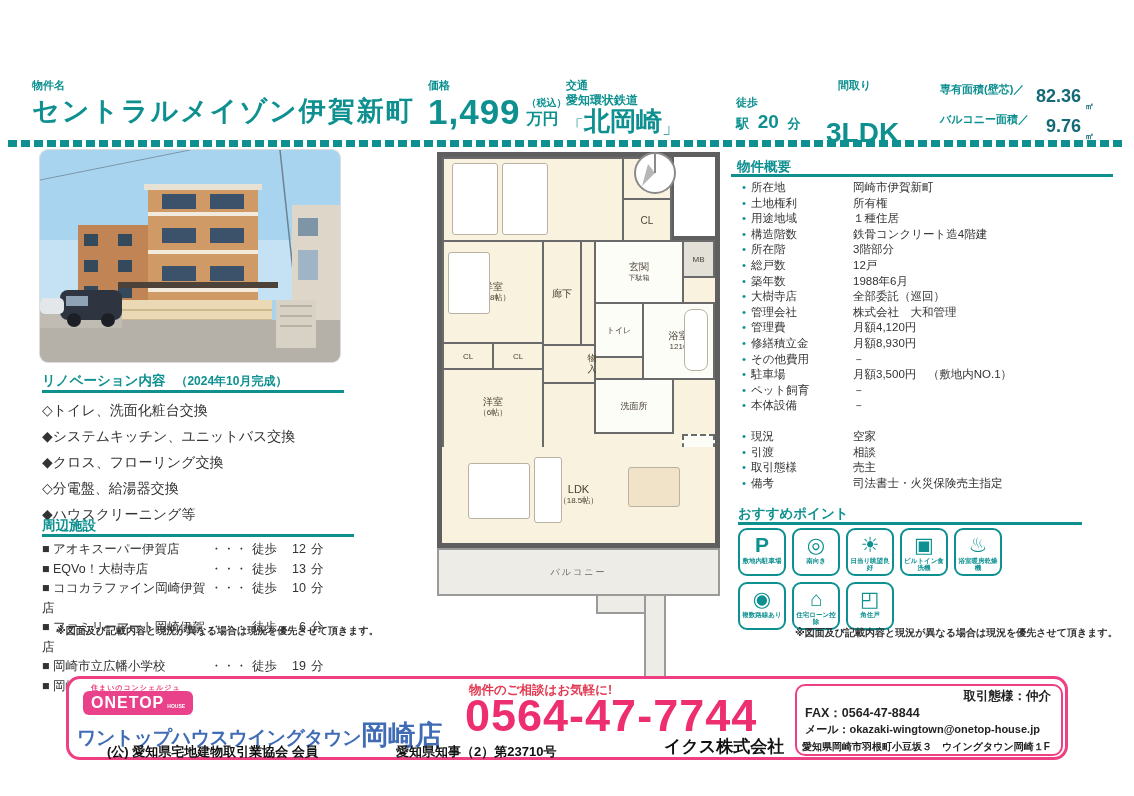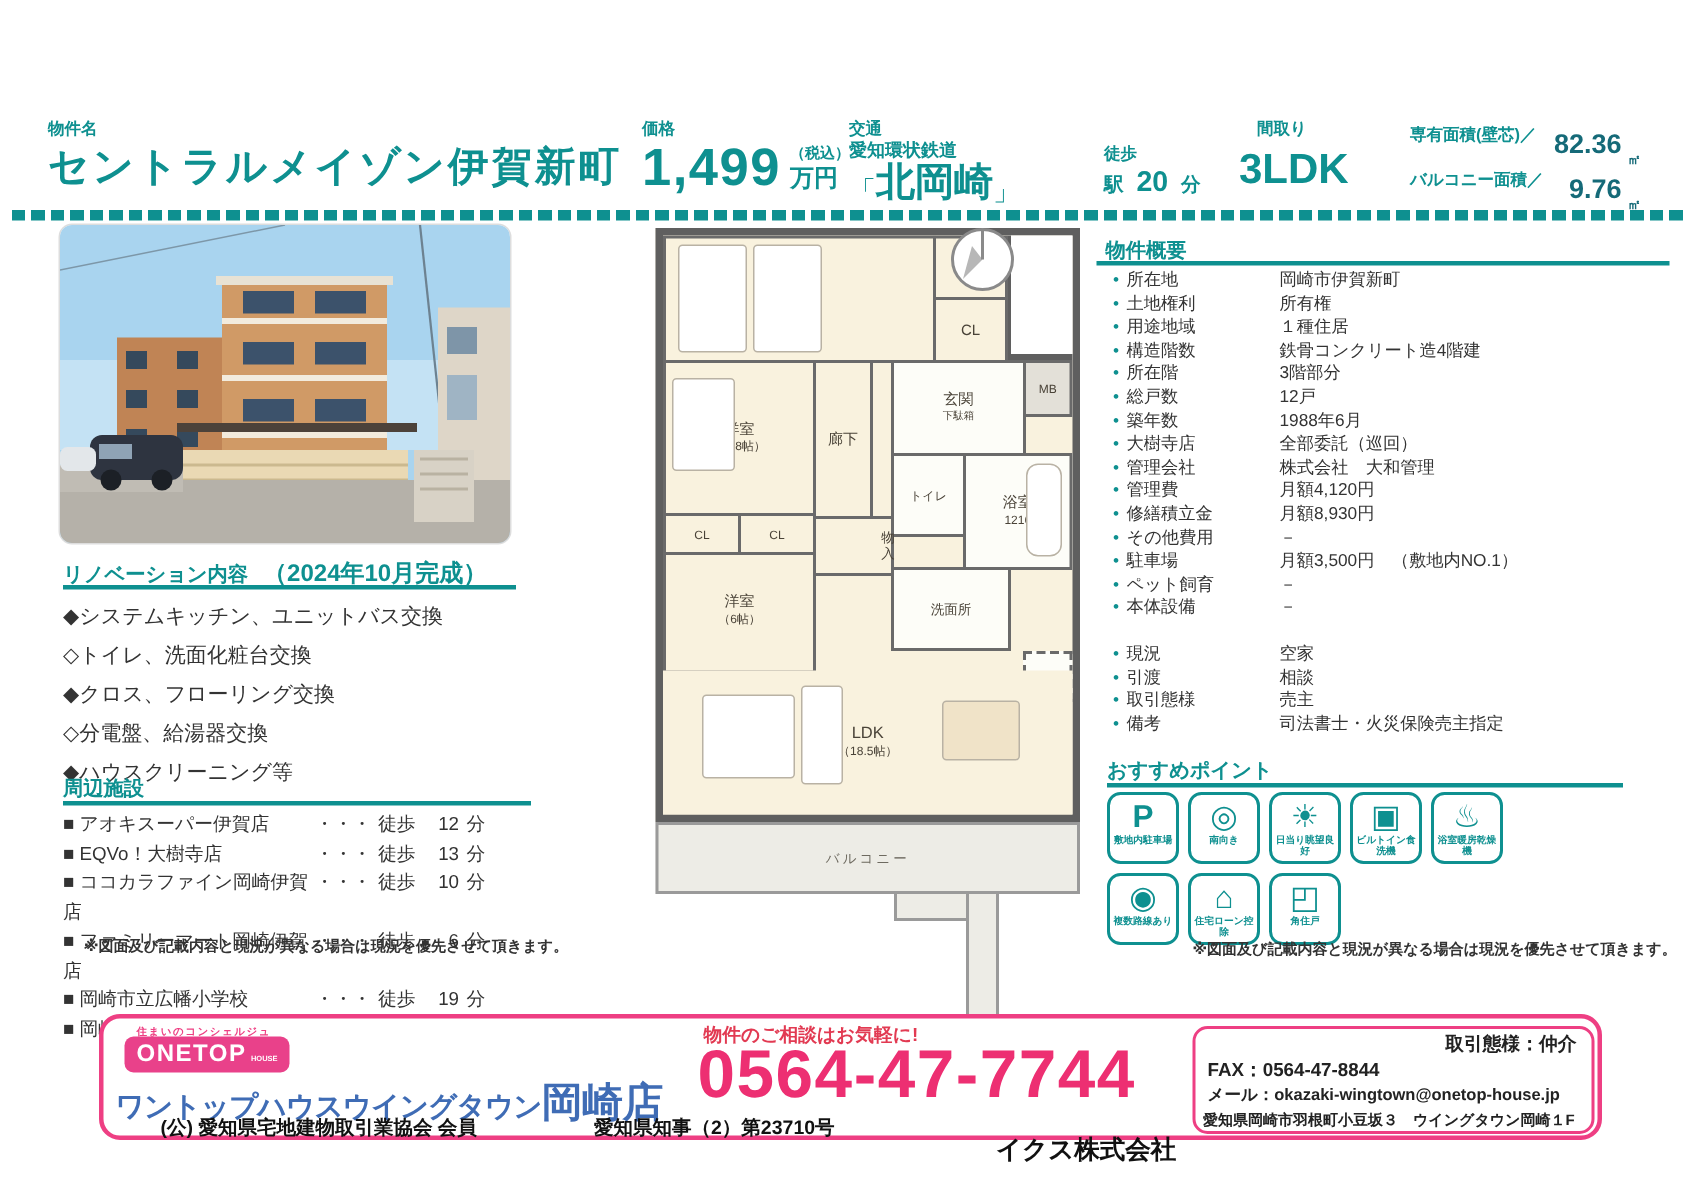--- a/index.html
+++ b/index.html
@@ -17,21 +17,21 @@
     background:repeating-linear-gradient(90deg,var(--teal) 0 9px,transparent 9px 13px);}
   
   .prop-name{font-size:27px;font-weight:bold;color:var(--teal);letter-spacing:2px;}
   .price-val{font-size:35px;font-weight:bold;color:var(--teal);letter-spacing:1px;}
   .price-side{font-size:10px;color:var(--teal);font-weight:bold;line-height:13px;}
   .price-unit{font-size:16px;font-weight:bold;color:var(--teal);}
   .rail{font-size:12px;font-weight:bold;color:var(--teal);}
   .station{font-size:26px;font-weight:bold;color:var(--teal);}
   .bracket{font-size:18px;color:var(--teal);}
   .walk-row{font-size:13px;font-weight:bold;color:var(--teal);}
-  .layout-val{font-size:28px;font-weight:bold;color:var(--teal);}
+  .layout-val{font-size:28px;font-weight:bold;color:var(--teal);margin-top:20px;}
   .area-row{display:flex;align-items:flex-start;}
   .area-val{font-size:18px;font-weight:bold;color:#156a78;}
   .area-unit{font-size:9px;font-weight:bold;color:#156a78;}
   
   .photo-frame{border-radius:8px;overflow:hidden;box-shadow:0 0 0 1px #ddd;}
   .reno-item{font-size:14px;color:var(--ink);line-height:26px;}
   .fac-row{display:flex;font-size:12.5px;color:var(--ink);line-height:19.5px;}
   .fac-name{width:168px;}
   .fac-dots{width:42px;}
   .fac-walk{width:34px;}
@@ -170,26 +170,26 @@
       <rect x="0" y="148" width="24" height="16" rx="5" fill="#e3e7ea"></rect>
       <rect x="236" y="150" width="40" height="48" fill="#d8d2c6"></rect>
       <line x1="240" y1="156" x2="272" y2="156" stroke="#b9b2a2" stroke-width="2"></line>
       <line x1="240" y1="166" x2="272" y2="166" stroke="#b9b2a2" stroke-width="2"></line>
       <line x1="240" y1="176" x2="272" y2="176" stroke="#b9b2a2" stroke-width="2"></line>
     </svg>
   </div>
 
   <div class="abs" style="left:42px;top:372px;display:flex;gap:10px;align-items:baseline;">
     <span class="sec-title">リノベーション内容</span>
-    <span style="font-size:16px;font-weight:bold;color:var(--teal);">（2024年10月完成）</span>
+    <span style="font-size:12px;font-weight:bold;color:var(--teal);">（2024年10月完成）</span>
   </div>
   <div class="sec-rule" style="left:42px;top:390px;width:302px;"></div>
   <div class="abs" style="left:42px;top:397px;width:320px;">
+    <div class="reno-item">◇トイレ、洗面化粧台交換</div>
     <div class="reno-item">◆システムキッチン、ユニットバス交換</div>
-    <div class="reno-item">◇トイレ、洗面化粧台交換</div>
     <div class="reno-item">◆クロス、フローリング交換</div>
     <div class="reno-item">◇分電盤、給湯器交換</div>
     <div class="reno-item">◆ハウスクリーニング等</div>
   </div>
 
   <div class="abs sec-title" style="left:42px;top:517px;">周辺施設</div>
   <div class="sec-rule" style="left:42px;top:534px;width:312px;"></div>
   <div class="abs" style="left:42px;top:540px;width:320px;">
     <div class="fac-row">
       <span class="fac-name">■ アオキスーパー伊賀店</span>
@@ -464,21 +464,21 @@
       <span class="logo-main">ONETOP</span>
       <span class="logo-sub">HOUSE</span>
     </div>
     <div class="abs" style="left:8px;top:38px;white-space:nowrap;">
       <span class="store-name">ワントップハウスウイングタウン</span><span class="store-branch">岡崎店</span>
     </div>
     <div class="abs member-line" style="left:38px;top:64px;">(公) 愛知県宅地建物取引業協会 会員</div>
     <div class="abs member-line" style="left:327px;top:64px;">愛知県知事（2）第23710号</div>
     <div class="abs cta" style="left:400px;top:3px;">物件のご相談はお気軽に!</div>
     <div class="abs phone" style="left:396px;top:15px;">0564-47-7744</div>
-    <div class="abs company" style="left:595px;top:76px;font-family:Liberation Serif, serif;">イクス株式会社</div>
+    <div class="abs company" style="left:595px;top:56px;font-family:Liberation Serif, serif;">イクス株式会社</div>
     <div class="abs contact-box" style="left:726px;top:5px;width:268px;height:72px;">
       <div class="abs contact-line" style="right:10px;top:2px;">取引態様：仲介</div>
       <div class="abs contact-line" style="left:8px;top:19px;">FAX：0564-47-8844</div>
       <div class="abs contact-line" style="left:8px;top:36px;font-size:11px;">メール：okazaki-wingtown@onetop-house.jp</div>
       <div class="abs" style="left:5px;top:54px;font-size:10px;font-weight:bold;color:#222;white-space:nowrap;">愛知県岡崎市羽根町小豆坂３　ウイングタウン岡崎１F</div>
     </div>
   </div>
 
 </div>
 

